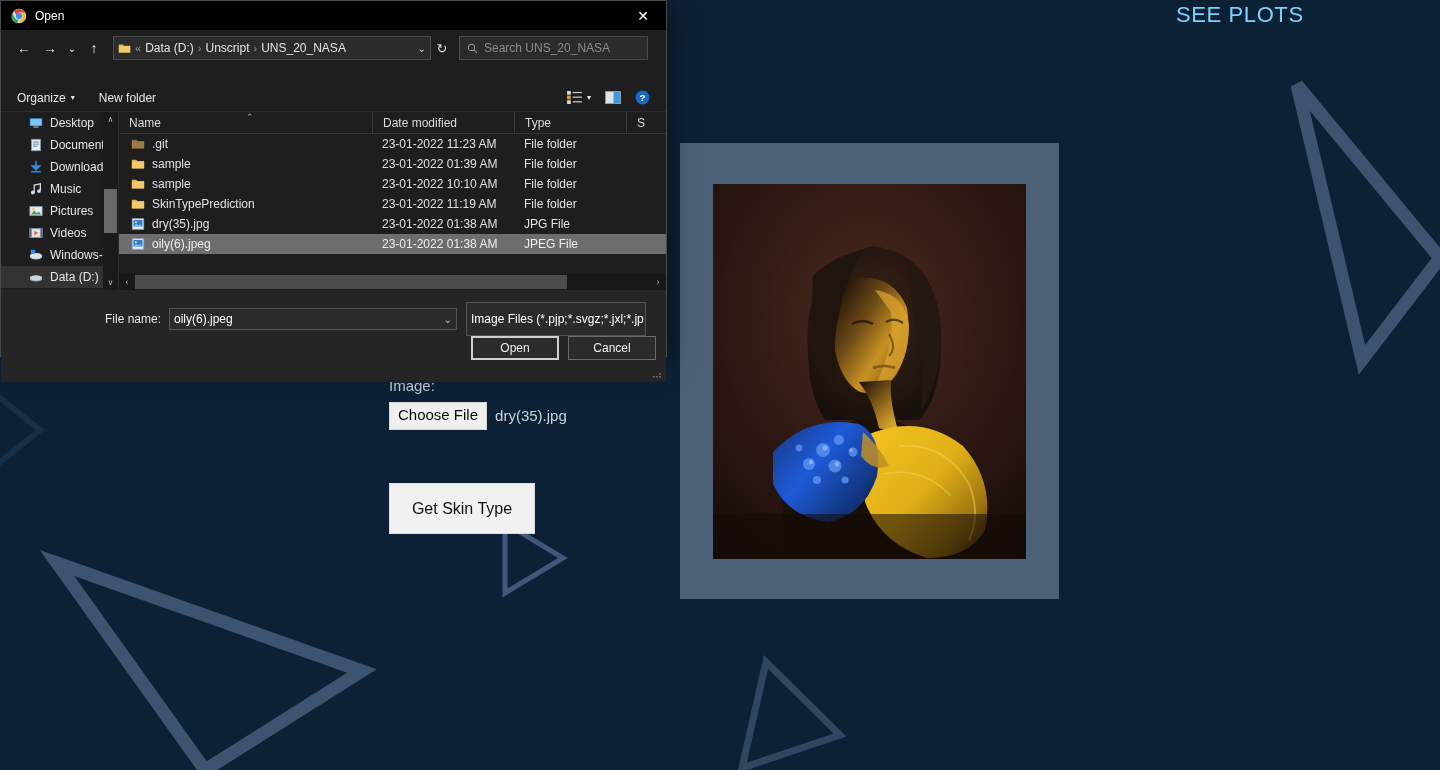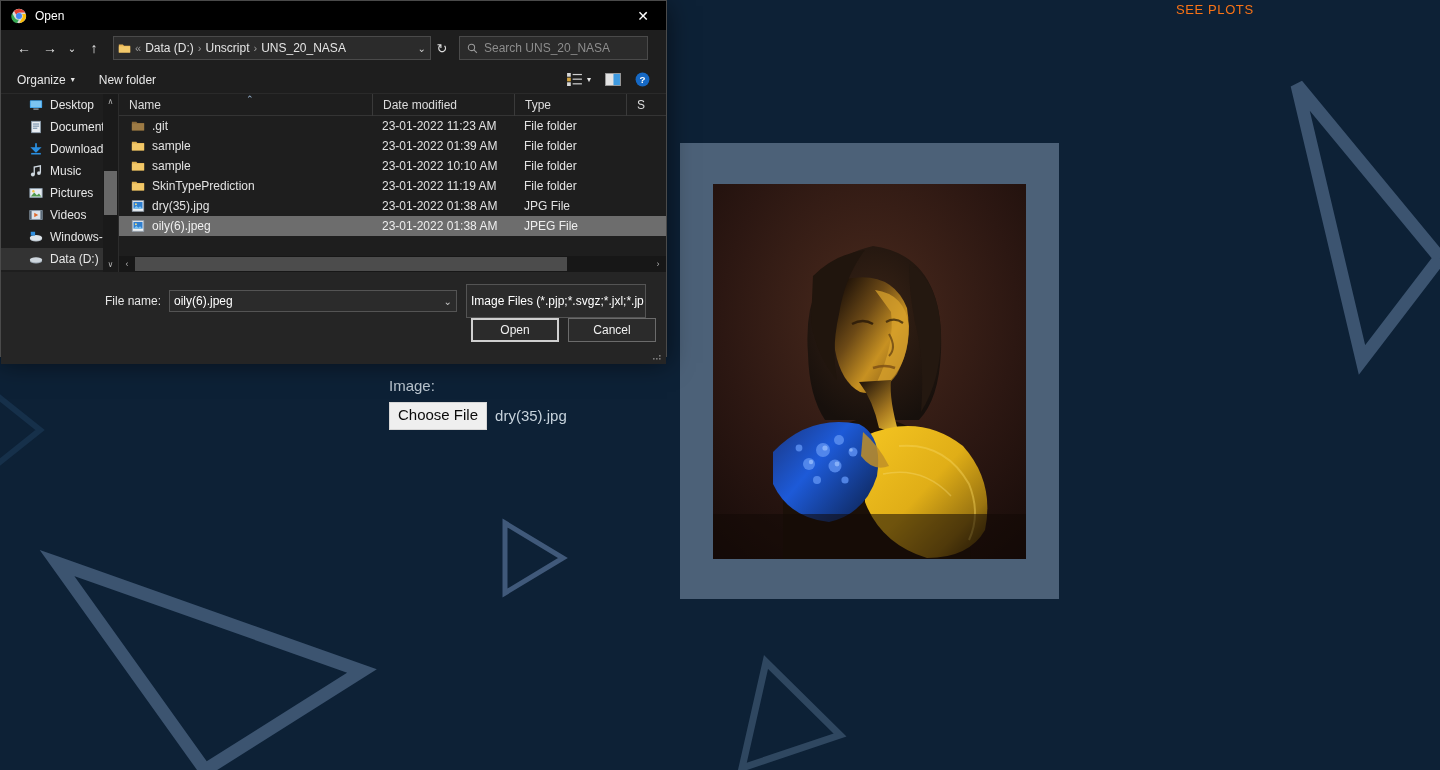--- a/index.html
+++ b/index.html
@@ -14,22 +14,22 @@
   }
 
   
   #bg-decor { position: absolute; inset: 0; width: 1440px; height: 770px; }
 
   
   .page-layer { position: absolute; inset: 0; }
 
   #see-plots {
     position: absolute; left: 1176px; top: 2px;
-    font-size: 13px; letter-spacing: 0.6px;
-    color: #f97316; font-weight: 400;
+    font-size: 22px; letter-spacing: 0.6px;
+    color: #7dd3fc; font-weight: 400;
     font-family: "Liberation Sans", sans-serif;
   }
 
   #image-label {
     position: absolute; left: 389px; top: 377px;
     font-size: 15px; color: #b9c4ce;
   }
   #file-row {
     position: absolute; left: 389px; top: 402px;
     display: flex; align-items: center; gap: 8px;
@@ -121,20 +121,21 @@
     background: #2b2b2b; border: 1px solid #4a4a4a;
     display: flex; align-items: center; gap: 6px; padding: 0 7px;
   }
   .searchbar .ph { color: #8d8d8d; font-size: 12px; }
 
   .toolbar {
     height: 28px; background: #1e1e1e;
     display: flex; align-items: center; padding: 0 16px;
     gap: 24px; font-size: 12px;
     border-bottom: 1px solid #2a2a2a;
+    margin-top: 18px;
   }
   .tb-item { color: #e7e7e7; cursor: default; display: flex; align-items: center; gap: 5px; }
   .tb-right { margin-left: auto; display: flex; align-items: center; gap: 14px; }
 
   .body-area { display: flex; height: 178px; }
 
   .nav-pane {
     width: 148px; background: #1e1e1e;
     position: relative; overflow: hidden;
     border-right: 1px solid #2c2c2c;
@@ -244,20 +245,21 @@
 
   <div id="see-plots">SEE PLOTS</div>
 
   <div id="image-label">Image:</div>
 
   <div id="file-row">
     <button id="choose-file-btn">Choose File</button>
     <span id="chosen-file-name">dry(35).jpg</span>
   </div>
 
+  <button id="get-skin-type-btn">Get Skin Type</button>
 
   <div id="photo-card">
     <div id="photo-frame">
       <svg viewBox="0 0 313 375" preserveAspectRatio="none" aria-hidden="true">
         <defs>
           <radialGradient id="bgwarm" cx="50%" cy="35%" r="85%">
             <stop offset="0%" stop-color="#4a2a1d"></stop>
             <stop offset="55%" stop-color="#2c1712"></stop>
             <stop offset="100%" stop-color="#140a08"></stop>
           </radialGradient>

